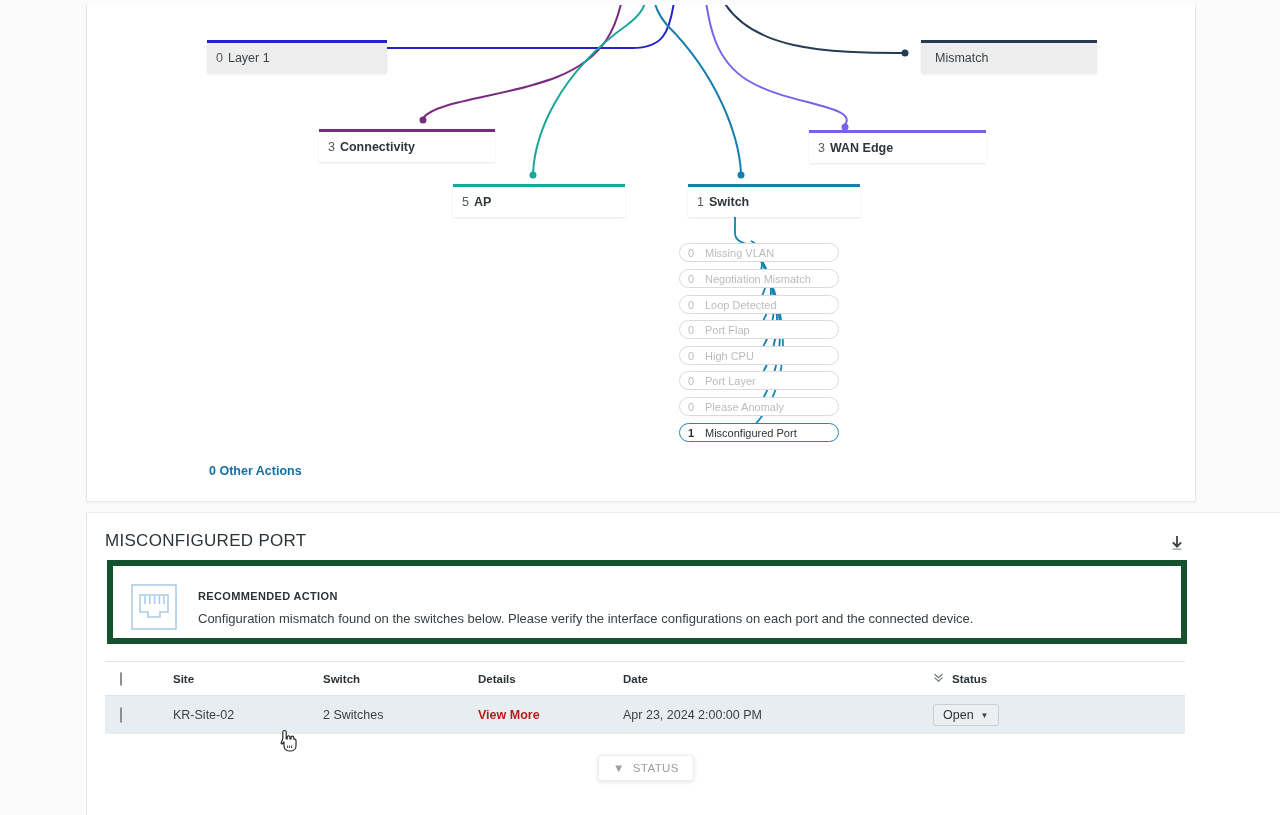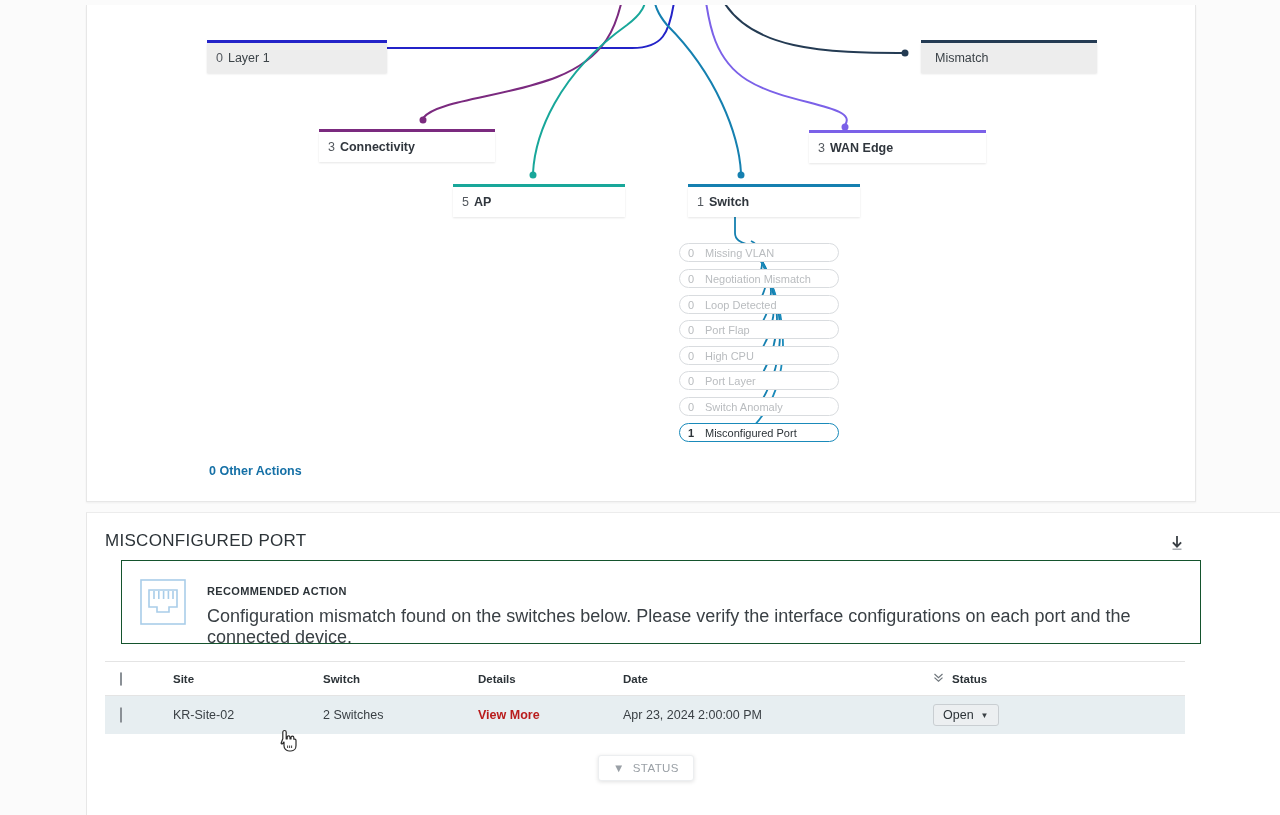--- a/index.html
+++ b/index.html
@@ -76,32 +76,32 @@
     position: absolute; left: 18px; top: 18px;
     font-size: 17px; letter-spacing: .3px;
     color: #2c3338; font-weight: normal;
   }
   .dl-icon {
     position: absolute; right: 95px; top: 23px;
     width: 16px; height: 16px; cursor: pointer;
   }
 
   .rec-box {
-    position: absolute; left: 34px; top: 47px;
+    position: absolute; left: 20px; top: 47px;
     width: 1080px; height: 84px;
-    border: 1px solid #14532d; background: #fff;
+    border: 6px solid #14532d; background: #fff;
   }
   .rec-icon { position: absolute; left: 18px; top: 18px; width: 46px; height: 46px; }
   .rec-head {
     position: absolute; left: 85px; top: 24px;
     font-size: 11px; font-weight: bold; letter-spacing: .35px; color: #2c3338;
   }
   .rec-body {
     position: absolute; left: 85px; top: 45px;
-    font-size: 18px; color: #3a4045;
+    font-size: 13px; color: #3a4045;
   }
 
   
   .tbl { position: absolute; left: 18px; top: 148px; width: 1080px; }
   .trow { display: flex; align-items: center; height: 35px; font-size: 12.5px; }
   .thead { border-top: 1px solid #e4e4e4; border-bottom: 1px solid #e4e4e4;
            font-weight: bold; color: #2c3338; font-size: 11.5px; }
   .tbody { background: #e7eef1; height: 38px; color: #3a4045; }
   .c-chk   { width: 68px; padding-left: 15px; flex: none; }
   .c-site  { width: 150px; flex: none; }
@@ -225,21 +225,21 @@
     <div class="pill" style="top:341px;">
       <span class="pc">0</span>
       <span class="pl">High CPU</span>
     </div>
     <div class="pill" style="top:366px;">
       <span class="pc">0</span>
       <span class="pl">Port Layer</span>
     </div>
     <div class="pill" style="top:392px;">
       <span class="pc">0</span>
-      <span class="pl">Switch Anomaly</span>
+      <span class="pl">Please Anomaly</span>
     </div>
     <div class="pill active" style="top:418px;">
       <span class="pc">1</span>
       <span class="pl">Misconfigured Port</span>
     </div>
 
     <div class="other-actions">0 Other Actions</div>
   </div>
 
   <div class="detail-card">

